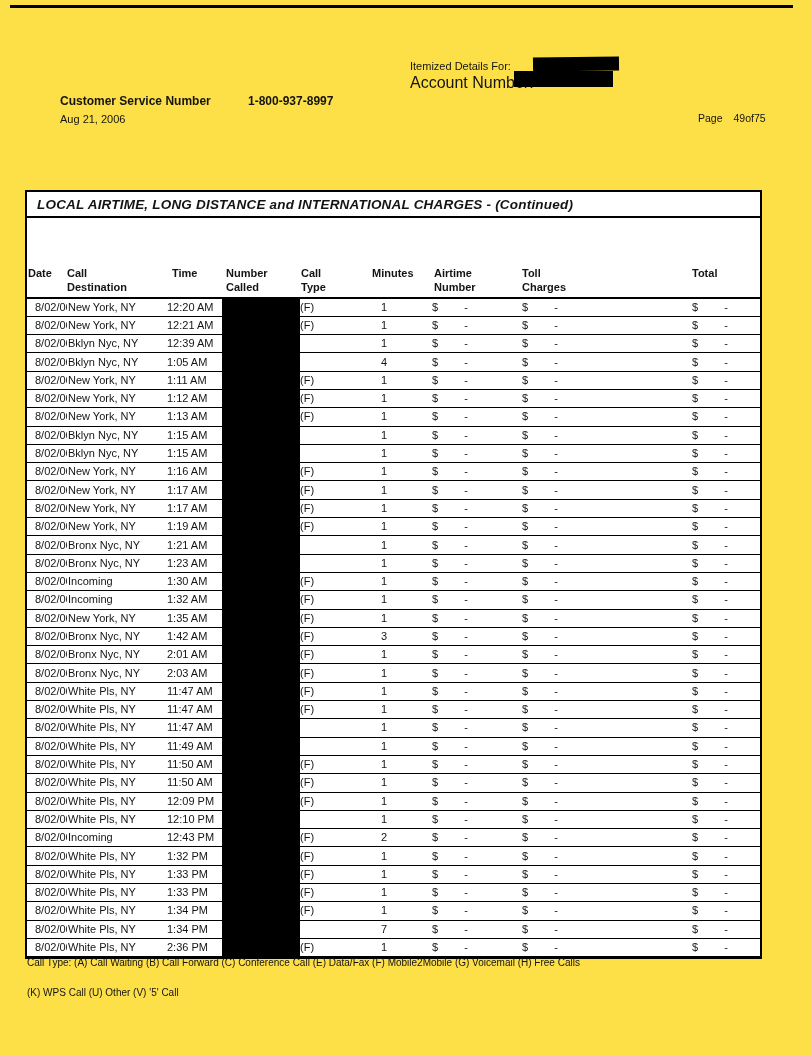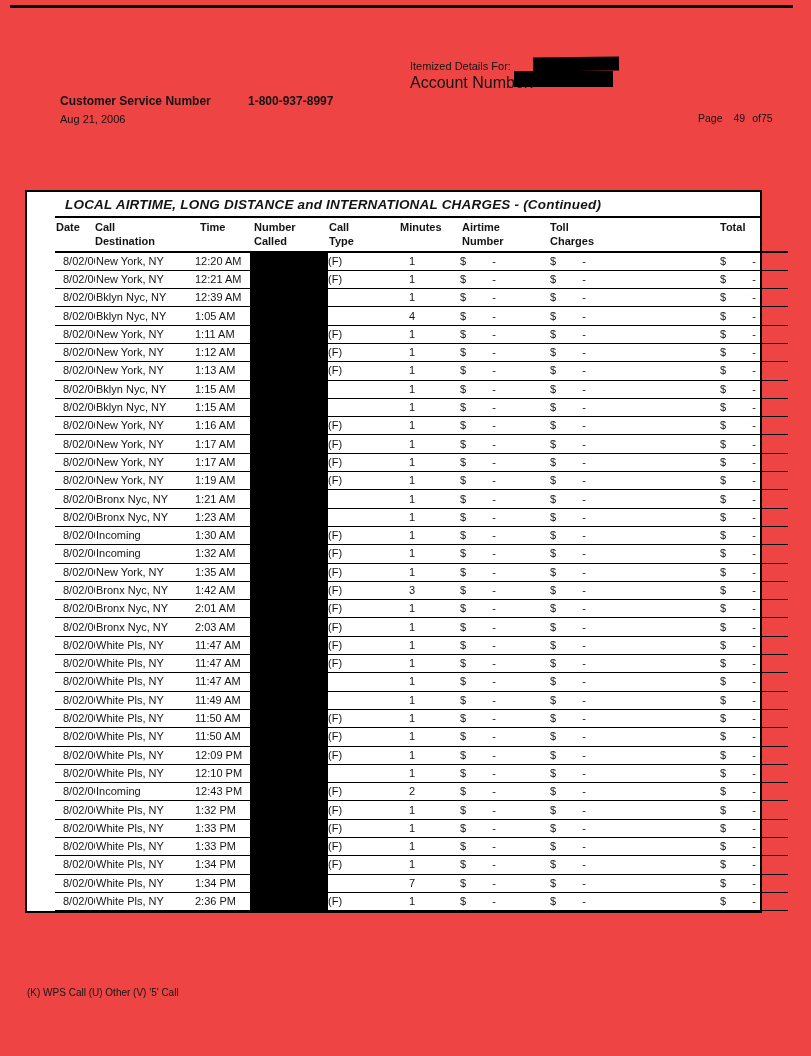--- a/index.html
+++ b/index.html
@@ -1,42 +1,42 @@
 <!DOCTYPE html>
 <html><head>
 <meta charset="utf-8">
 <style>
   * { margin:0; padding:0; box-sizing:border-box; }
   html,body { background:#9a9a9a; }
   .page {
-    width:811px; height:1056px; background:#ef4444; position:relative;
+    width:811px; height:1056px; background:#fde047; position:relative;
     margin:0 auto; overflow:hidden;
     font-family:"Liberation Sans","DejaVu Sans",sans-serif; color:#141414;
   }
   .scan-line { position:absolute; top:5px; left:10px; width:783px; height:3px; background:#000; }
 
   .itemized-row { position:absolute; left:410px; top:60px; font-size:11px; }
   .account-row  { position:absolute; left:410px; top:74px; font-size:16px; }
   .redact-box-1 { position:absolute; left:533px; top:57px; width:86px;  height:14px; background:#000; transform:rotate(-0.6deg); }
   .redact-box-2 { position:absolute; left:514px; top:71px; width:99px;  height:16px; background:#000; }
 
   .cs-line { position:absolute; left:60px; top:94px; font-size:12px; font-weight:bold; display:flex; }
   .cs-line .cs-label { display:inline-block; width:188px; }
   .date-line { position:absolute; left:60px; top:113px; font-size:11px; }
   .page-line { position:absolute; left:698px; top:112px; font-size:10.5px; display:flex; }
   .page-line .pg-word { margin-right:11px; }
-  .page-line .pg-num  { margin-right:7px; }
+  .page-line .pg-num  { margin-right:0; }
   .page-line .pg-of   { }
 
-  .bill-table { position:absolute; left:25px; top:190px; width:737px; border:2px solid #000; background:#fff;padding-left:28px; }
+  .bill-table { position:absolute; left:25px; top:190px; width:737px; border:2px solid #000; background:#fff; }
   .table-title {
     font-size:13.5px; font-weight:bold; font-style:italic; letter-spacing:0.2px;
     padding:5px 0 4px 10px; border-bottom:2.5px solid #000;
   }
-  table { border-collapse:collapse; table-layout:fixed; width:100%; }
+  table { border-collapse:collapse; table-layout:fixed; width:100%;margin-top:46px; }
   thead th {
     font-size:11px; font-weight:bold; text-align:left; vertical-align:top;
     padding-top:3px; height:34px; border-bottom:2px solid #000; line-height:1.25;
   }
   th span { display:inline-block; }
   th.h-date  { padding-left:1px; }
   th.h-dest span  { width:72px; }
   th.h-time  { padding-left:5px; }
   th.h-num   { padding-left:4px; }
   th.h-num span  { width:52px; }
@@ -1057,15 +1057,16 @@
               <div class="charge-wrap">
                 <span>$</span>
                 <span>-</span>
               </div>
             </td>
           </tr>
         </tbody>
     </table>
   </div>
 
+  <div class="legend1">Call Type: (A) Call Waiting (B) Call Forward (C) Conference Call (E) Data/Fax (F) Mobile2Mobile (G) Voicemail (H) Free Calls</div>
   <div class="legend2">(K) WPS Call (U) Other (V) '5' Call</div>
 
 </div>
 
 </body></html>

